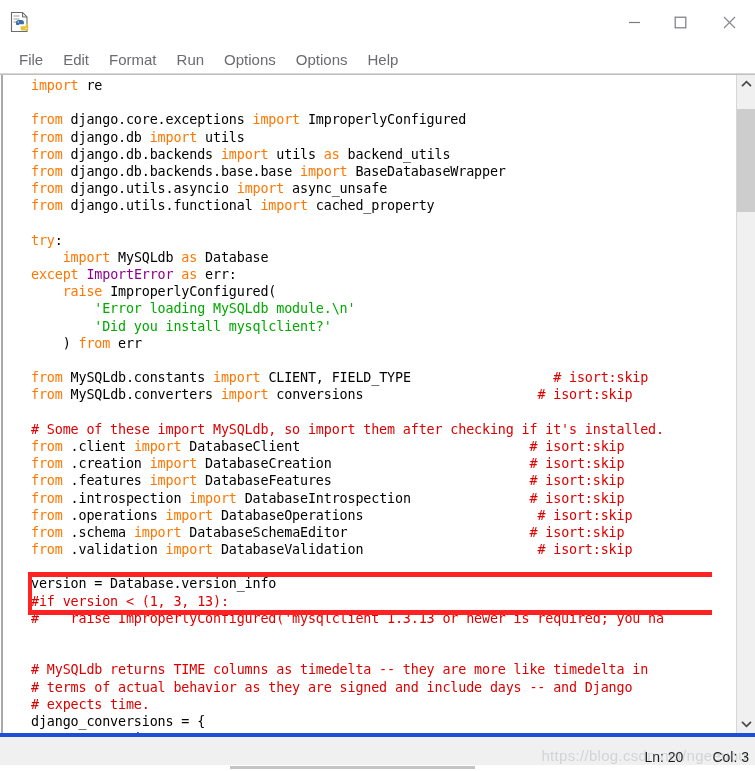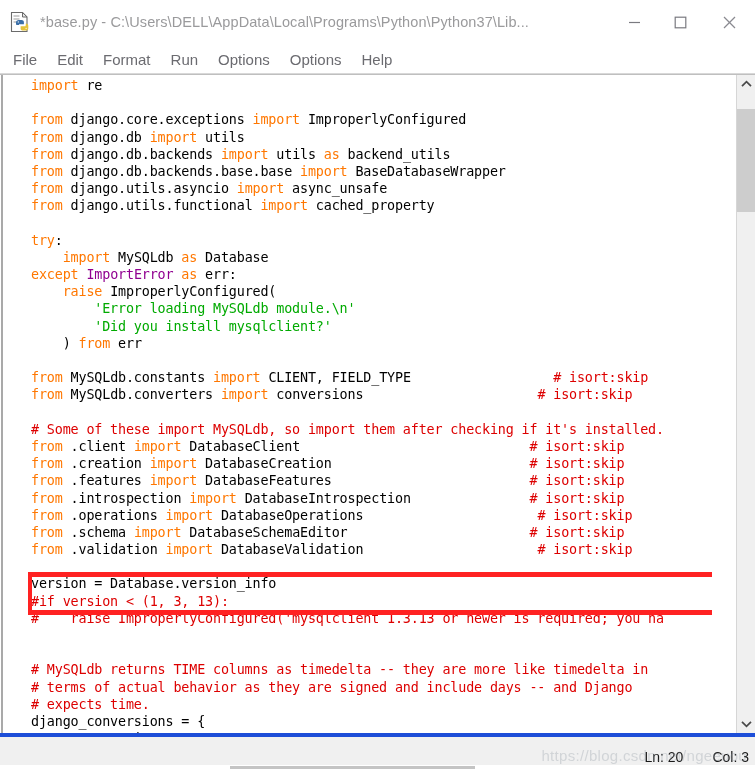--- a/index.html
+++ b/index.html
@@ -68,21 +68,21 @@
   .winbtn svg { display: block; }
   .winbtn-close { width: 52px; }
 
   
   .menubar {
     height: 28px;
     min-height: 28px;
     background: #ffffff;
     display: flex;
     align-items: center;
-    padding-left: 3px;
+    padding-left: 9px;
     border-bottom: 1px solid #d8d8d8;
   }
   .menu-item {
     font-size: 15px;
     color: #6b6b70;
     padding: 0 10px;
     cursor: default;
     white-space: nowrap;
   }
 
@@ -224,21 +224,20 @@
       <svg width="22" height="22" viewBox="0 0 22 22">
         <path d="M2.5 1.5 h11 l4.5 4.5 v14.5 h-15.5 z" fill="#ffffff" stroke="#6b6b6b" stroke-width="1.1"></path>
         <path d="M13.5 1.5 v4.5 h4.5 z" fill="#e8e8e8" stroke="#6b6b6b" stroke-width="1"></path>
         <path d="M4.5 5 h6 M4.5 8 h6 M4.5 11 h5" stroke="#9a9a9a" stroke-width="1"></path>
         <path d="M7 11.5 c0-1.6 1.1-2.6 2.8-2.6 h2.6 c1.5 0 2.5 0.9 2.5 2.3 v2.1 h-4.9 v0.8 h-1.9 c-0.7 0-1.1-0.6-1.1-1.4 z" fill="#3a6fa8"></path>
         <path d="M16.8 12.6 c1.5 0 2.5 0.9 2.5 2.3 v2.3 c0 1.5-1.1 2.4-2.7 2.4 h-2.6 c-1.4 0-2.4-0.9-2.4-2.2 v-2.1 h4.9 v-0.8 h0.3 z" fill="#e4c33a"></path>
         <circle cx="9.3" cy="10.9" r="0.62" fill="#ffffff"></circle>
         <circle cx="17.1" cy="17.3" r="0.62" fill="#ffffff"></circle>
       </svg>
     </div>
-    <div class="title-text">*base.py - C:\Users\DELL\AppData\Local\Programs\Python\Python37\Lib...</div>
 
     <div class="winbtns">
       <div class="winbtn">
         <svg width="13" height="13" viewBox="0 0 13 13">
             <line x1="1" y1="6.5" x2="12" y2="6.5" stroke="#7a7a80" stroke-width="1.2"></line>
           </svg>
       </div>
       <div class="winbtn">
         <svg width="13" height="13" viewBox="0 0 13 13">
             <rect x="1.2" y="1.2" width="10.6" height="10.6" fill="none" stroke="#7a7a80" stroke-width="1.2"></rect>

